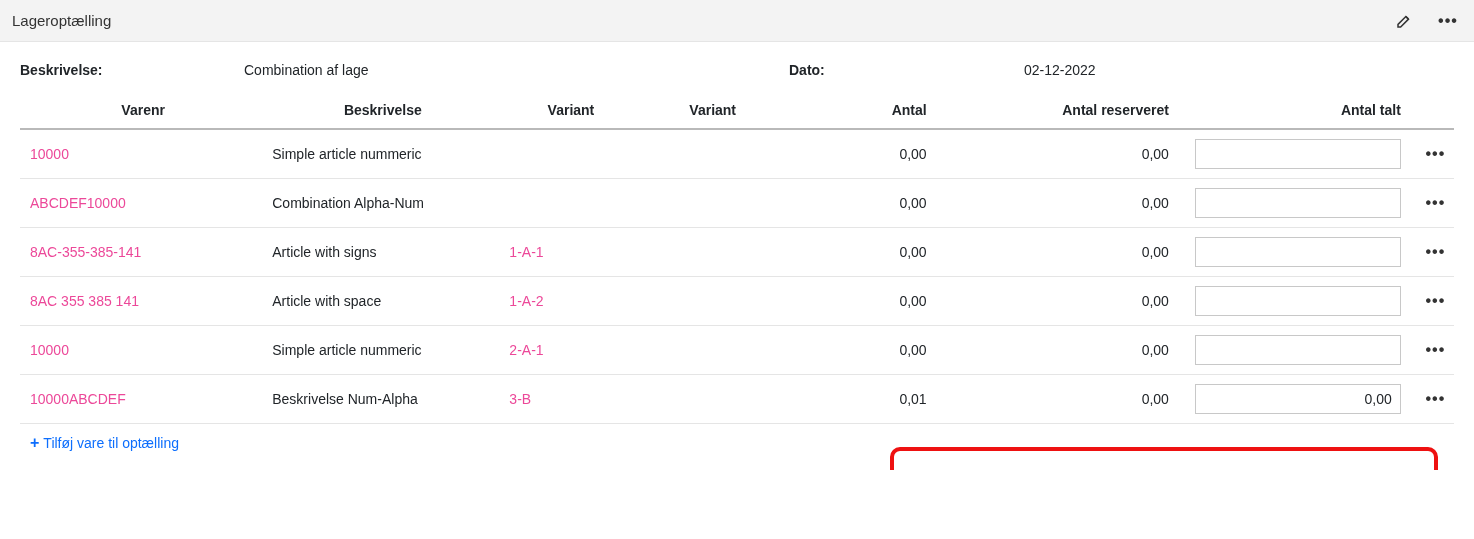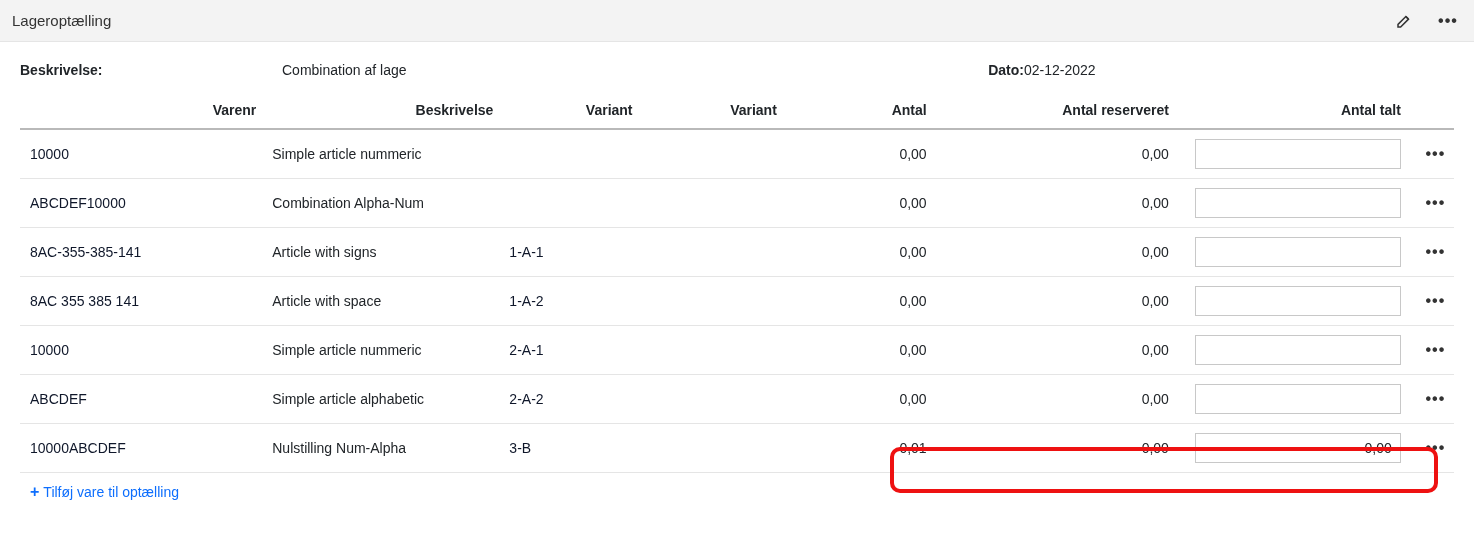--- a/index.html
+++ b/index.html
@@ -41,56 +41,55 @@
     cursor: pointer;
     color: #333;
   }
   .icon-btn svg { width: 18px; height: 18px; }
   .meta-row {
     display: flex;
     padding: 20px 20px 14px 20px;
   }
   .meta-label {
     font-weight: 600;
-    width: 262px;
+    width: 224px;
   }
   .meta-value {
     flex: 1 1 auto;
   }
   .meta-col2-label {
     font-weight: 600;
-    width: 258px;
-    text-align: right;
+    width: 235px;
   }
   .meta-col2-value {
     width: 430px;
   }
 
   .table-wrap { padding: 0 20px 14px 20px; }
   table {
     width: 100%;
     border-collapse: collapse;
   }
   thead th {
-    text-align: right;
+    text-align: center;
     font-weight: 600;
     font-size: 14px;
     padding: 10px 6px 10px 10px;
     border-bottom: 2px solid #b9b9b9;
     white-space: nowrap;
   }
   th.num, td.num { text-align: right; padding-right: 16px; }
   tbody td {
     padding: 9px 6px 9px 10px;
     border-bottom: 1px solid #e5e5e5;
     vertical-align: middle;
     height: 42px;
     white-space: nowrap;
   }
-  .link { color: #0f172a; cursor: pointer; }
+  .link { color: #ec4899; cursor: pointer; }
   .talt-input {
     width: 100%;
     height: 30px;
     border: 1px solid #c8c8c8;
     padding: 0 8px;
     font-size: 14px;
     font-family: inherit;
     text-align: right;
     color: #212529;
   }
@@ -222,32 +221,22 @@
             <td><span class="link">10000</span></td>
             <td>Simple article nummeric</td>
             <td><span class="link">2-A-1</span></td>
             <td></td>
             <td class="num">0,00</td>
             <td class="num">0,00</td>
             <td class="num"><input class="talt-input" style=""></td>
             <td class="actions"><span class="dots">•••</span></td>
           </tr>
           <tr>
-            <td><span class="link">ABCDEF</span></td>
-            <td>Simple article alphabetic</td>
-            <td><span class="link">2-A-2</span></td>
-            <td></td>
-            <td class="num">0,00</td>
-            <td class="num">0,00</td>
-            <td class="num"><input class="talt-input" style=""></td>
-            <td class="actions"><span class="dots">•••</span></td>
-          </tr>
-          <tr>
             <td><span class="link">10000ABCDEF</span></td>
-            <td>Nulstilling Num-Alpha</td>
+            <td>Beskrivelse Num-Alpha</td>
             <td><span class="link">3-B</span></td>
             <td></td>
             <td class="num">0,01</td>
             <td class="num">0,00</td>
             <td class="num"><input class="talt-input" value="0,00" style=""></td>
             <td class="actions"><span class="dots">•••</span></td>
           </tr>
         </tbody>
     </table>
     <div class="footer-link">

